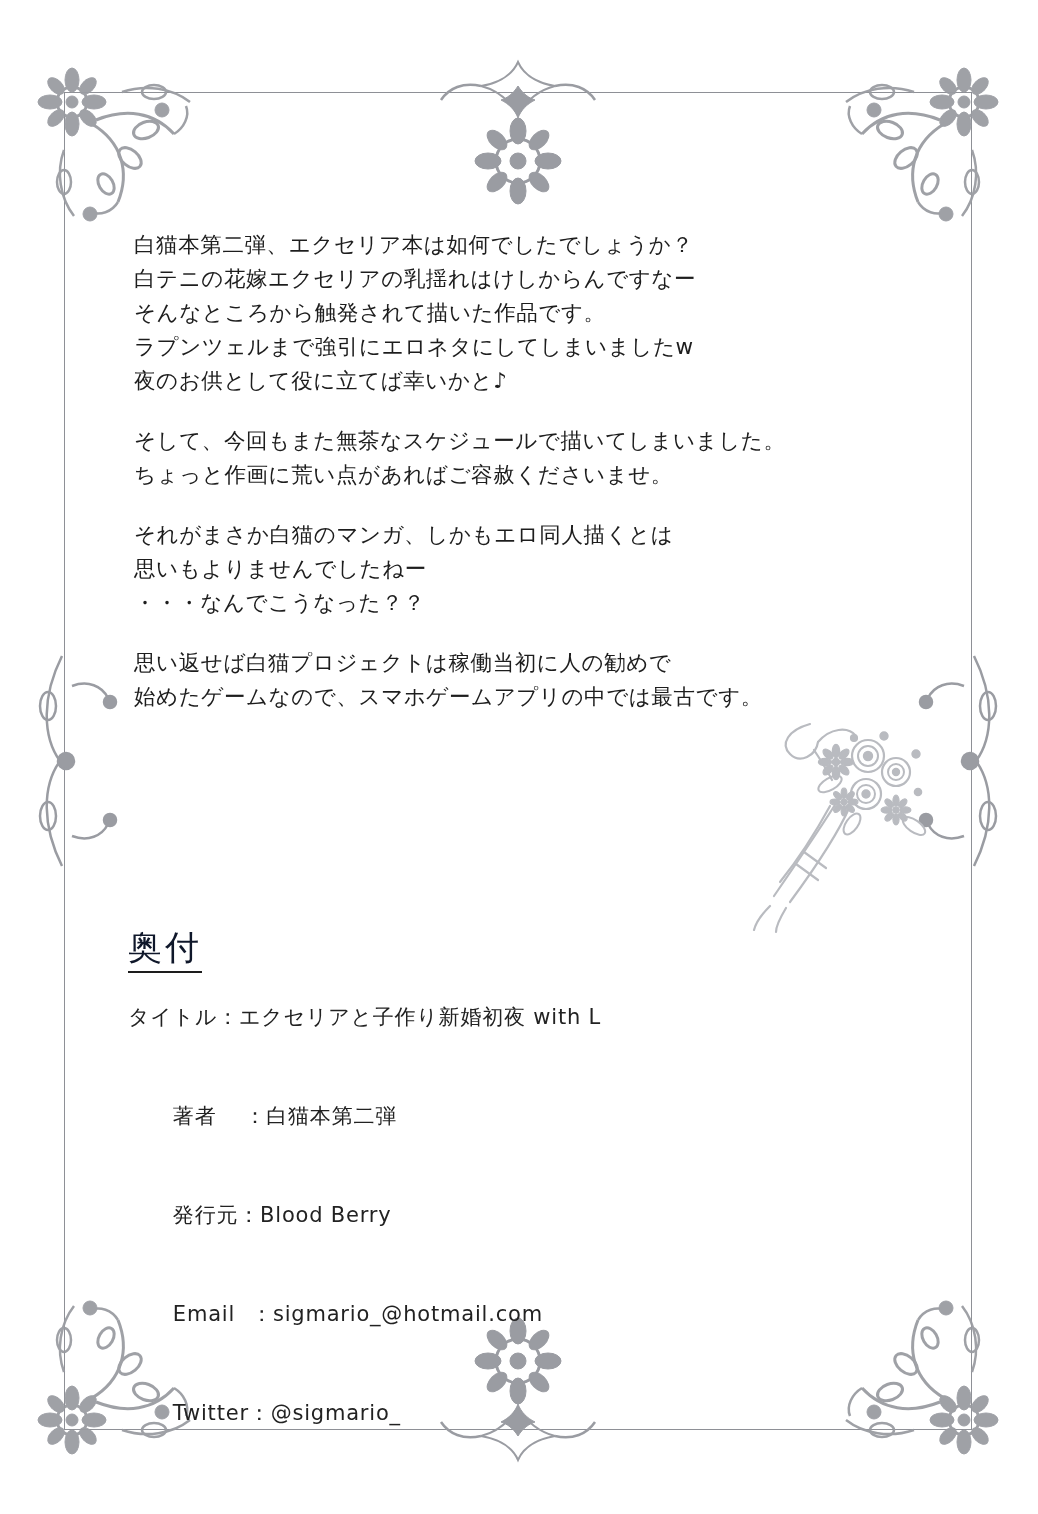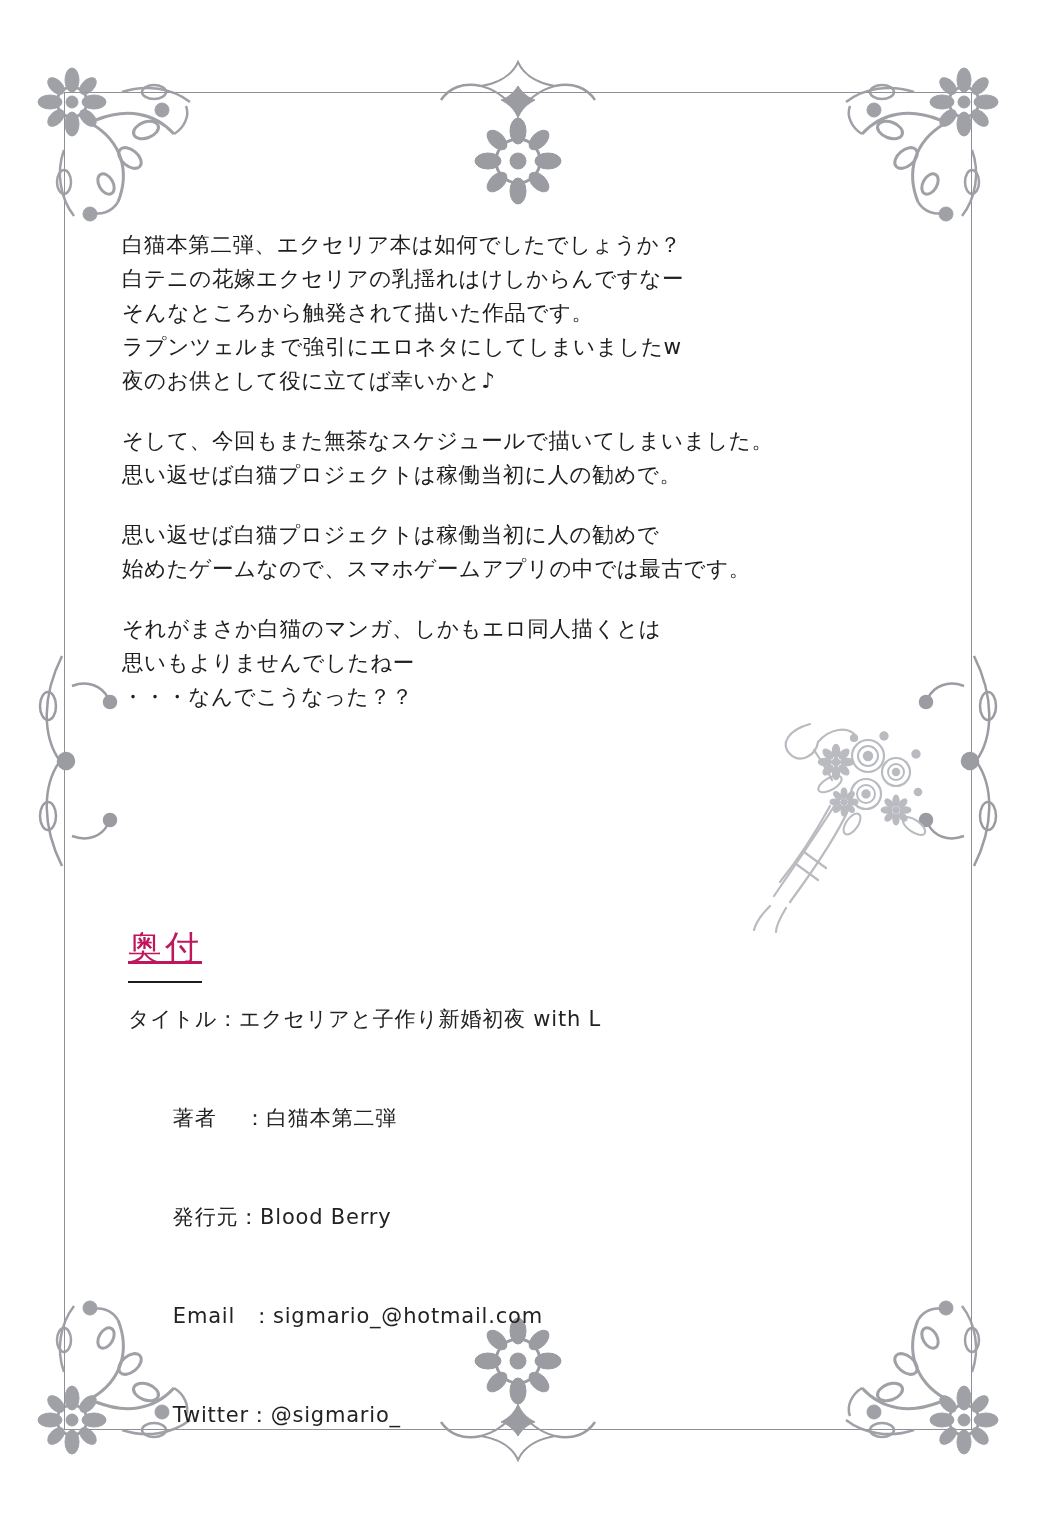--- a/index.html
+++ b/index.html
@@ -83,21 +83,21 @@
     left: 718px;
     top: 710px;
     width: 220px;
     height: 230px;
     pointer-events: none;
   }
 
   
   .content {
     position: absolute;
-    left: 122px;
+    left: 134px;
     top: 228px;
     width: 800px;
   }
   .para {
     font-family: "DejaVu Sans", sans-serif;
     font-size: 21.5px;
     line-height: 34px;
     letter-spacing: .6px;
     color: #1d1d1d;
     margin: 0 0 26px 0;
@@ -108,28 +108,27 @@
   .colophon {
     position: absolute;
     left: 128px;
     top: 925px;
     width: 800px;
   }
   .colophon-title {
     font-size: 34px;
     line-height: 44px;
     letter-spacing: 3px;
-    color: #be185d;
+    color: #0f172a;
     display: inline-block;
     border-bottom: 2.2px solid #1d1d1d;
-    padding-bottom: 12px;
-    text-decoration: underline;
+    padding-bottom: 2px;
   }
   .colophon-book-title {
-    margin-top: 20px;
+    margin-top: 28px;
     font-size: 21px;
     line-height: 32px;
     letter-spacing: .8px;
   }
   .colophon-list {
     margin-top: 34px;
   }
   .colophon-row {
     font-size: 21px;
     line-height: 33px;
@@ -407,26 +406,26 @@
   </g>
 </svg>
 
 <div class="content">
   <p class="para">白猫本第二弾、エクセリア本は如何でしたでしょうか？
 白テニの花嫁エクセリアの乳揺れはけしからんですなー
 そんなところから触発されて描いた作品です。
 ラプンツェルまで強引にエロネタにしてしまいましたw
 夜のお供として役に立てば幸いかと♪</p>
   <p class="para">そして、今回もまた無茶なスケジュールで描いてしまいました。
-思い返せば白猫プロジェクトは稼働当初に人の勧めで。</p>
-  <p class="para">思い返せば白猫プロジェクトは稼働当初に人の勧めで
-始めたゲームなので、スマホゲームアプリの中では最古です。</p>
+ちょっと作画に荒い点があればご容赦くださいませ。</p>
   <p class="para">それがまさか白猫のマンガ、しかもエロ同人描くとは
 思いもよりませんでしたねー
 ・・・なんでこうなった？？</p>
+  <p class="para">思い返せば白猫プロジェクトは稼働当初に人の勧めで
+始めたゲームなので、スマホゲームアプリの中では最古です。</p>
 </div>
 
 <div class="colophon">
   <div>
     <span class="colophon-title">奥付</span>
   </div>
 
   <div class="colophon-book-title">タイトル：エクセリアと子作り新婚初夜 with L</div>
 
   <div class="colophon-list">

